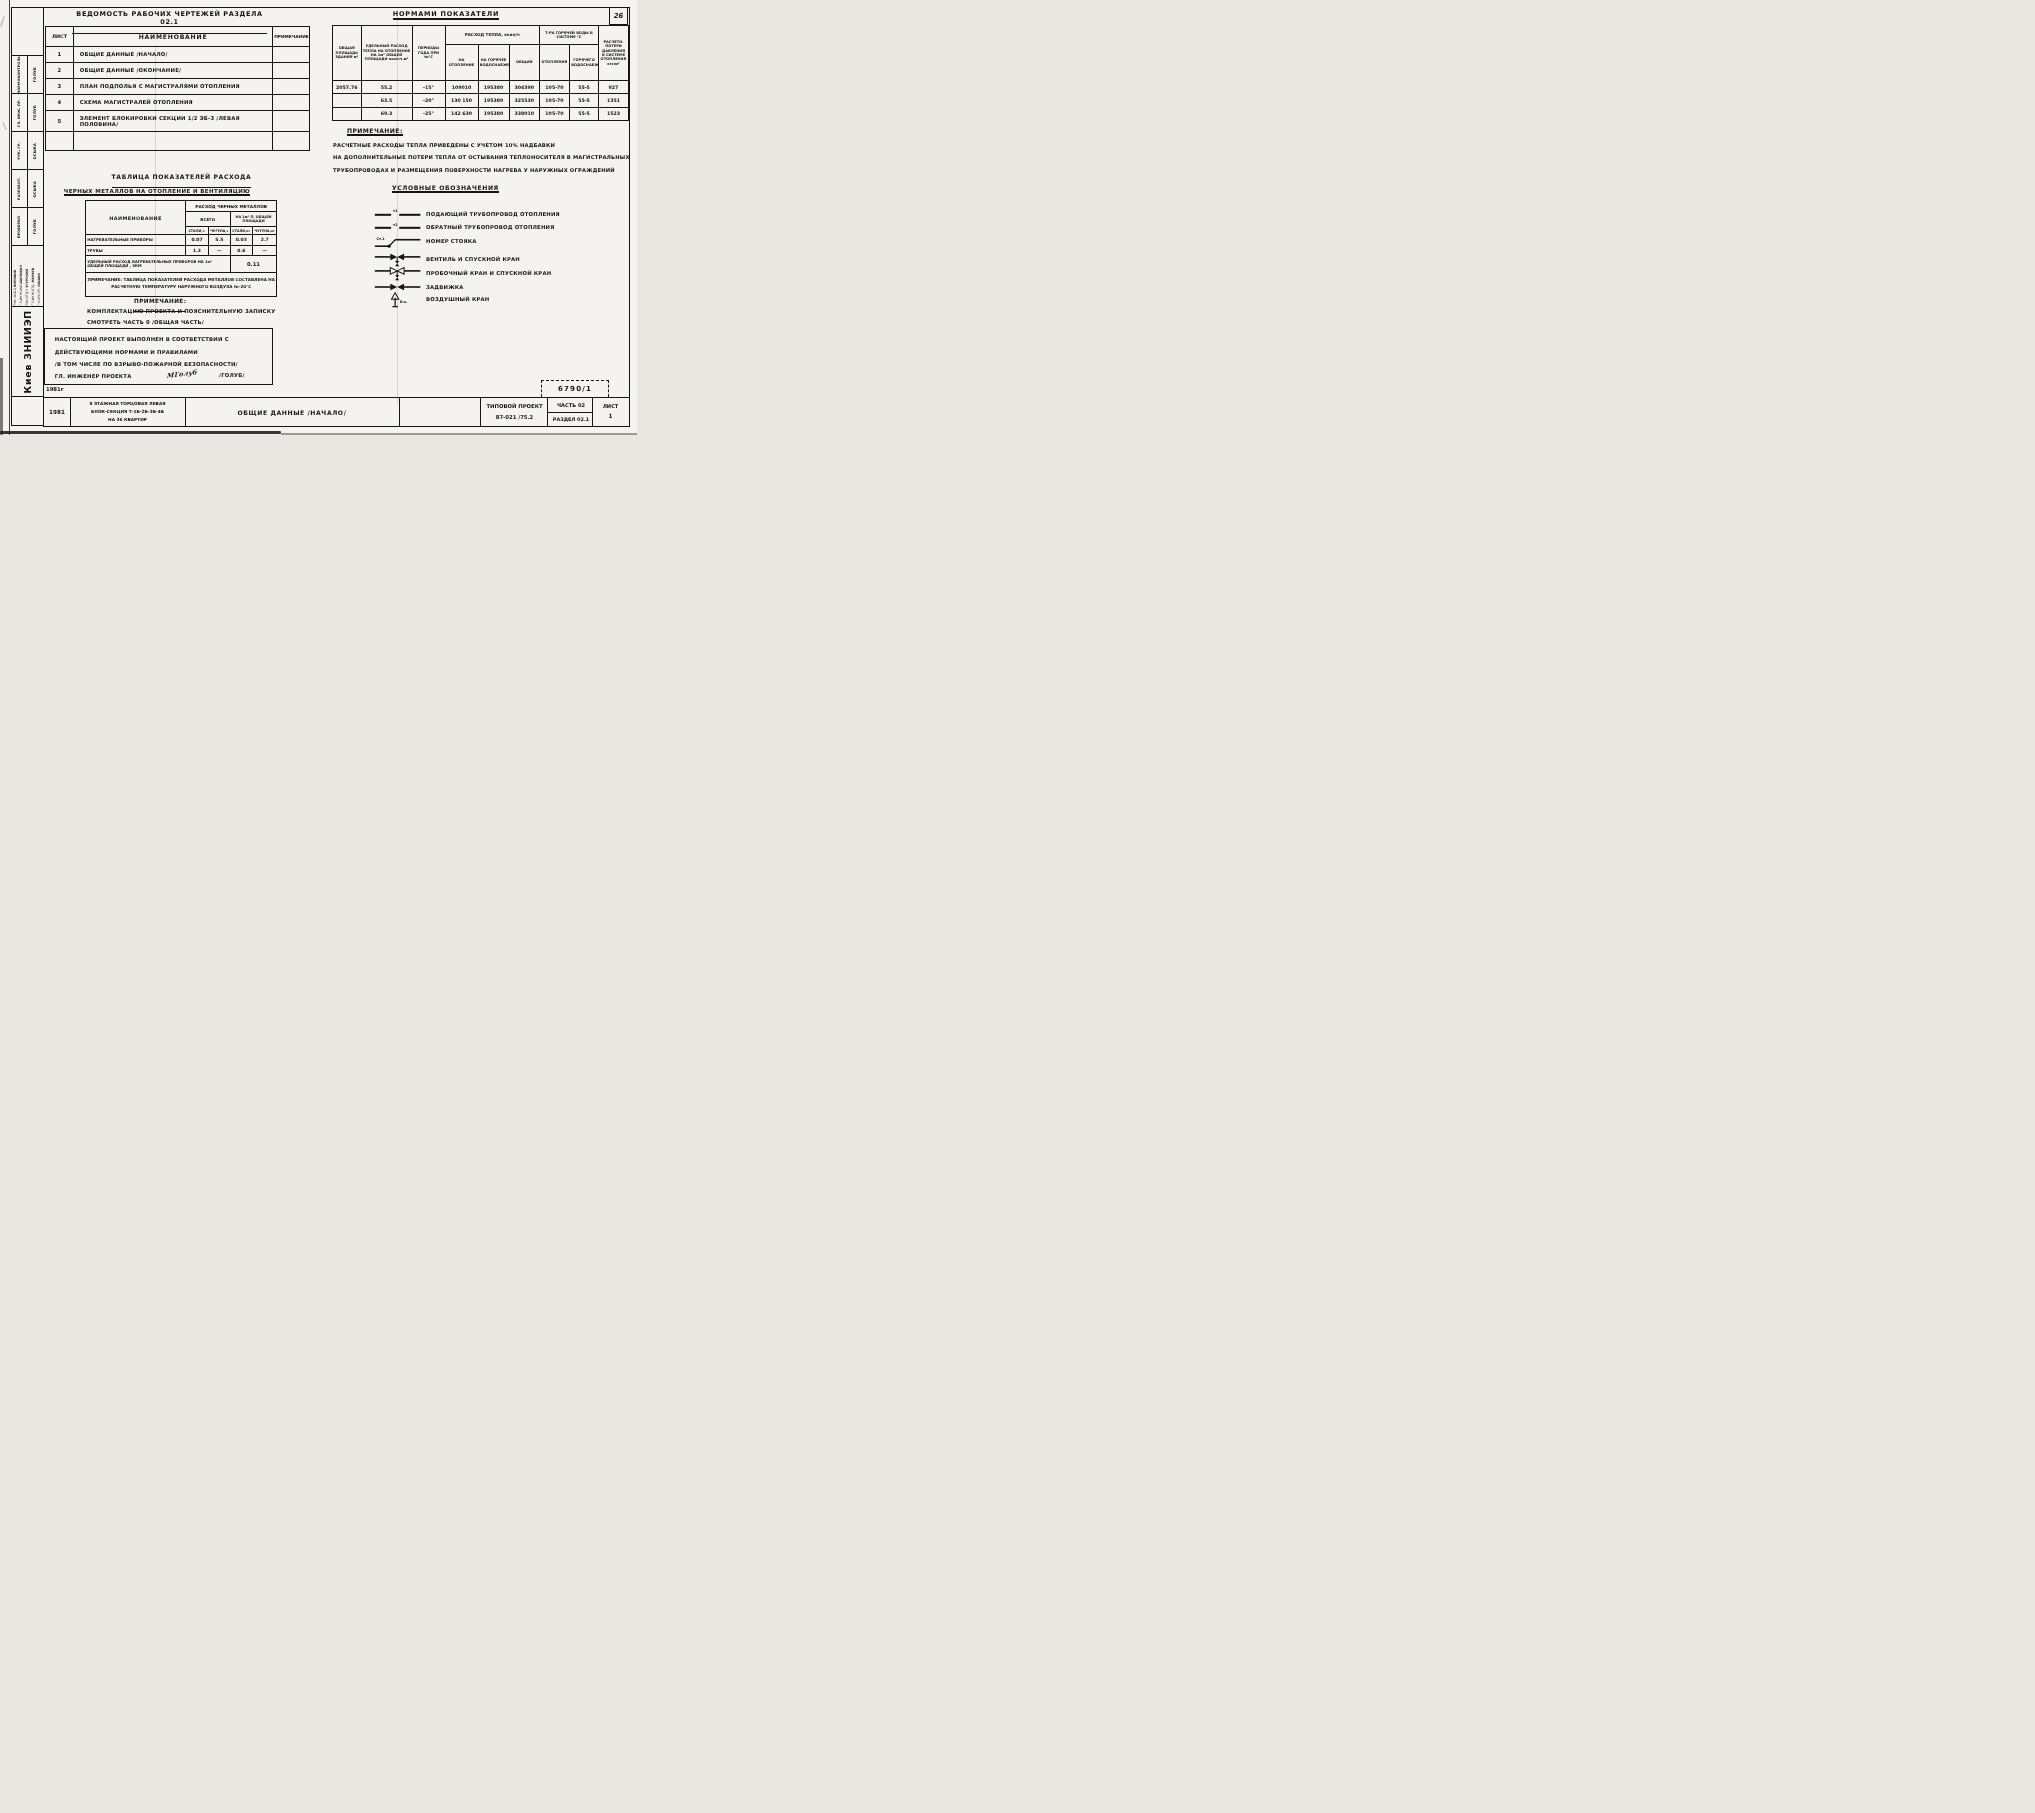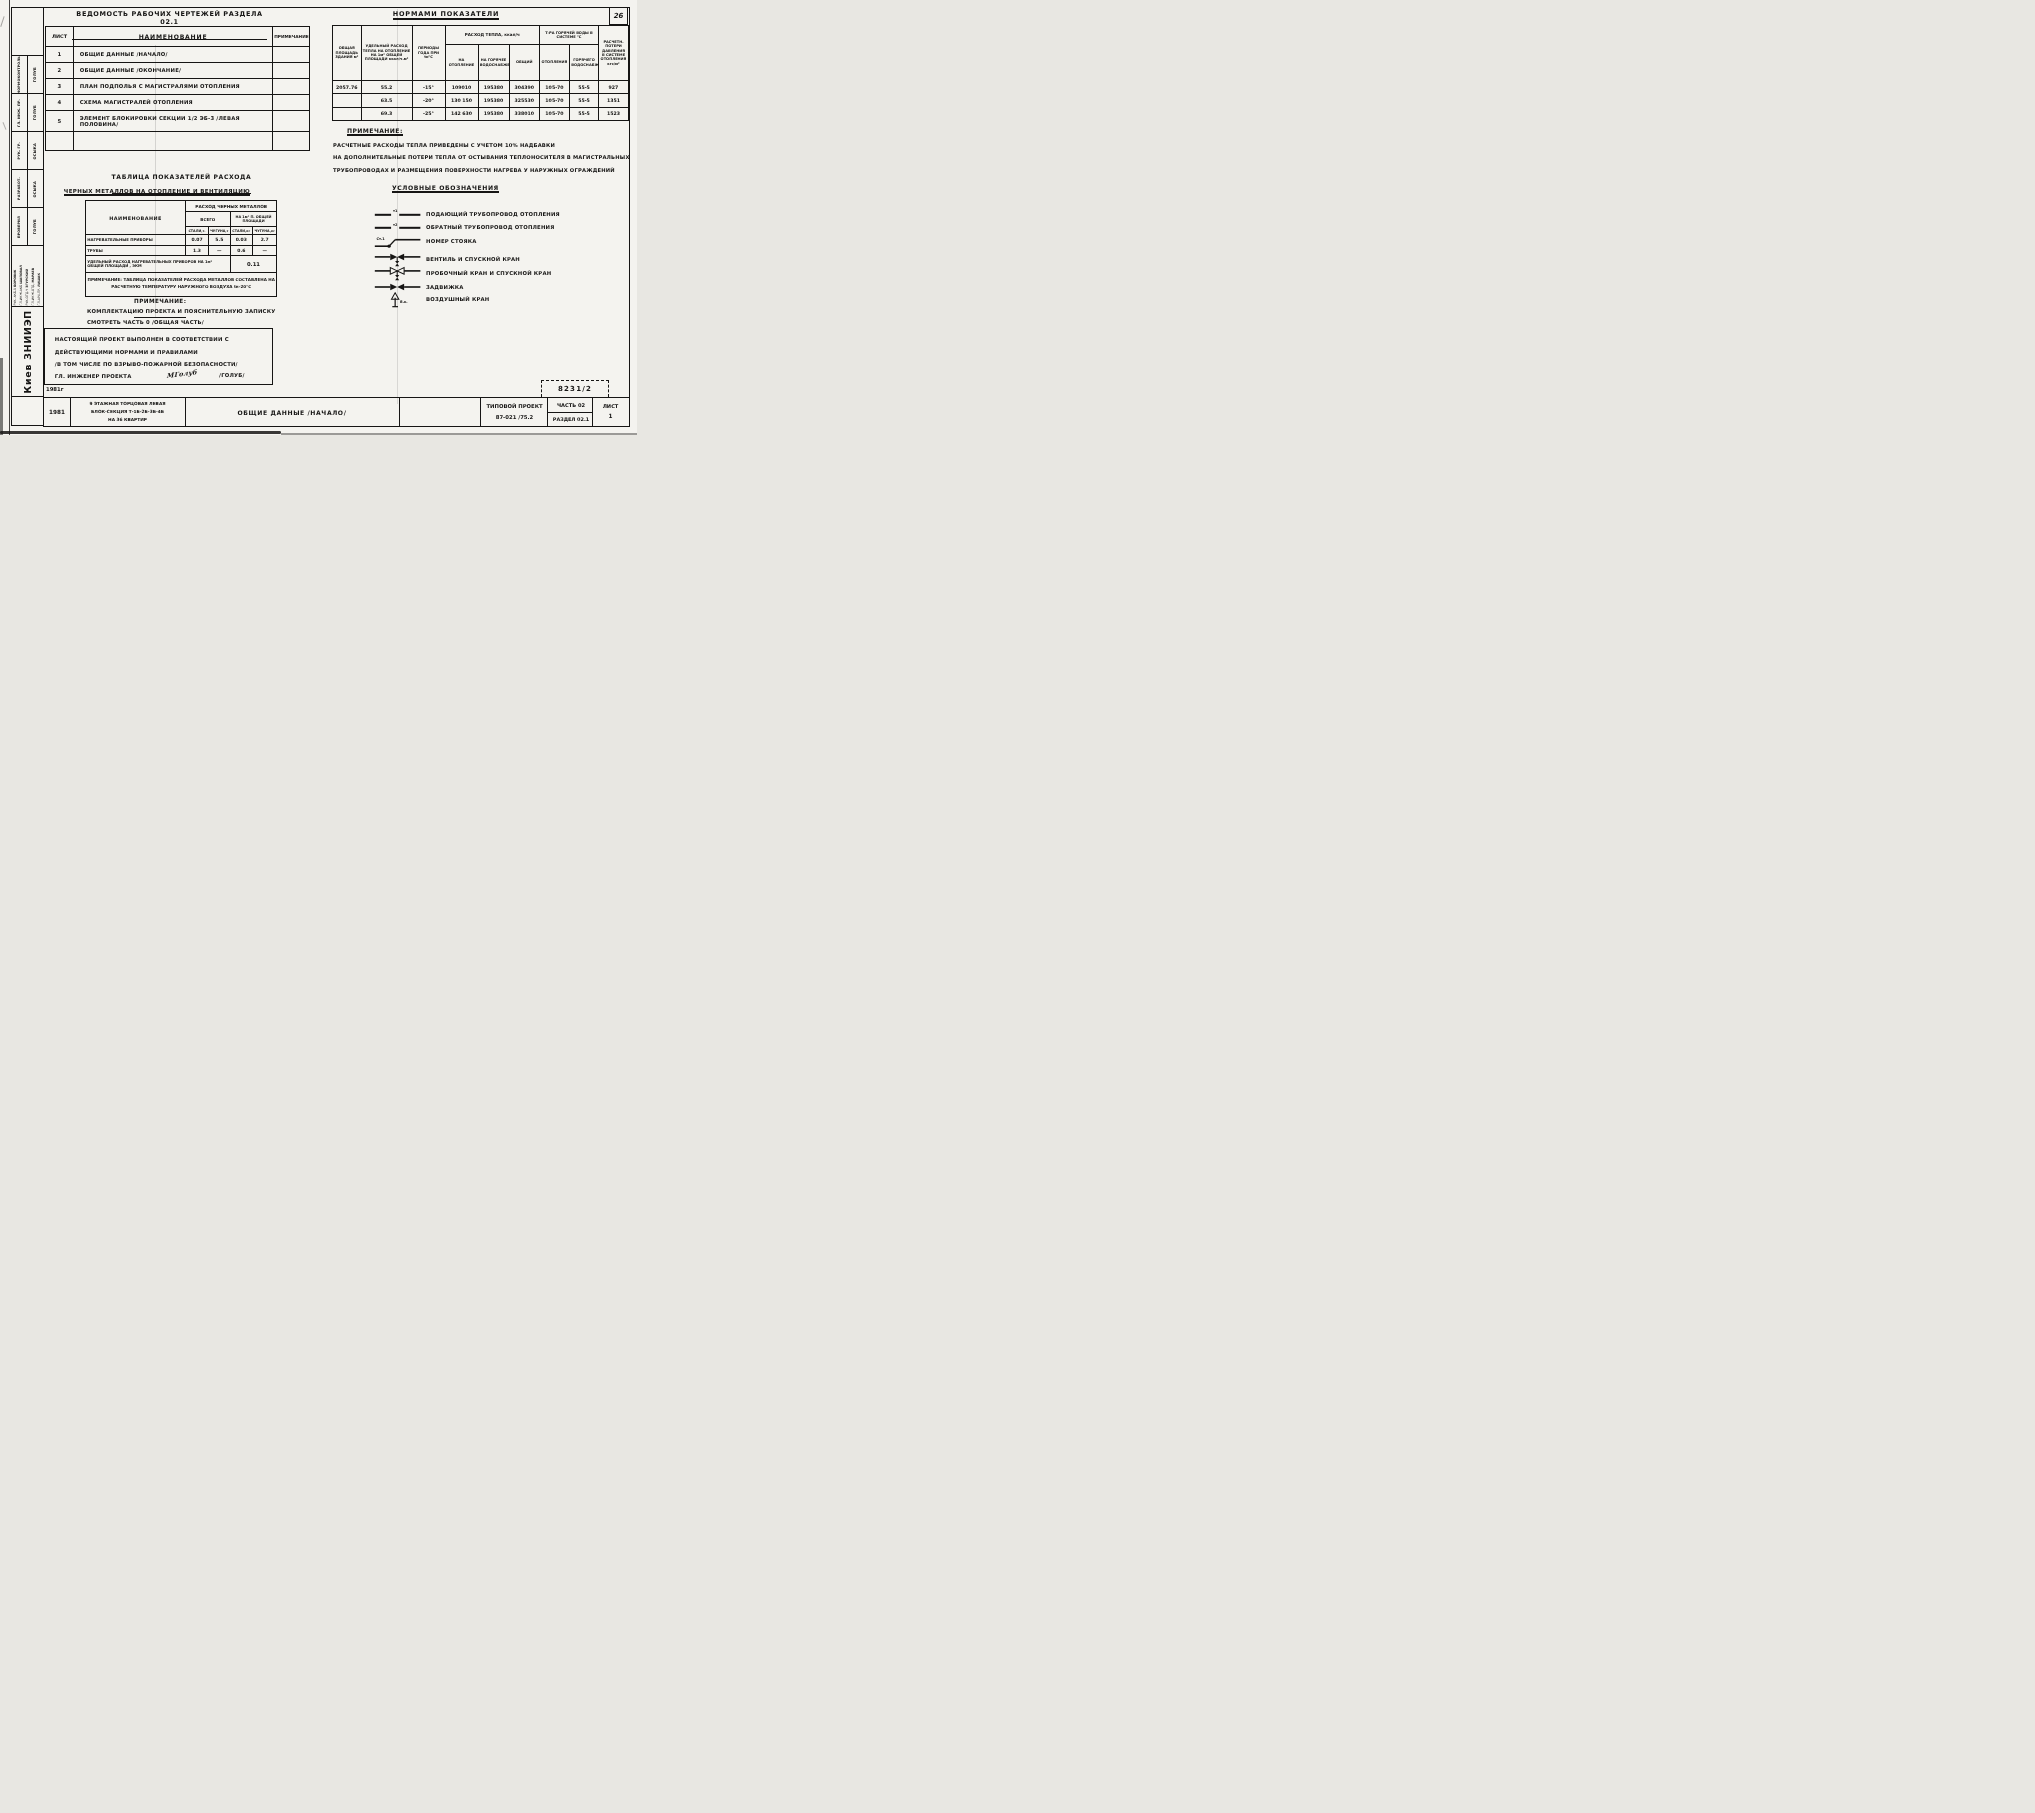--- a/index.html
+++ b/index.html
@@ -5,21 +5,21 @@
   :root { --ink:#161514; --paper:#f4f3ef; }
   html,body { margin:0; padding:0; background:#e8e7e2; }
   .page {
     position:relative; width:637px; height:435px; background:var(--paper);
     font-family:"DejaVu Sans","Liberation Sans",sans-serif; color:var(--ink);
     overflow:hidden;
   }
   .abs { position:absolute; }
   .c { text-align:center; }
   .b { font-weight:700; }
-  .u1 { display:inline-block; border-bottom:1.2px solid var(--ink); padding-bottom:13px; }
+  .u1 { display:inline-block; border-bottom:1.2px solid var(--ink); padding-bottom:7px; }
   .u2 { display:inline-block; border-bottom:1.2px solid var(--ink); padding-bottom:0.4px; }
   .u2::after { content:""; display:block; height:0.8px; background:var(--ink); margin-top:1.2px; margin-bottom:-2.4px; }
   .vt { writing-mode:vertical-rl; transform:rotate(180deg); }
 
   
   .frame { position:absolute; left:43px; top:7.3px; width:585px; height:418px; border:1.2px solid var(--ink); }
   .edge-line { position:absolute; left:9.4px; top:0; width:0.8px; height:435px; background:var(--ink); opacity:.8; }
 
   
   .sidebar { position:absolute; left:11px; top:7.3px; width:32px; height:419px; border:0.8px solid var(--ink); border-right:none; box-sizing:border-box; }
@@ -471,21 +471,21 @@
 
   <div class="tb-cell" style="left:549px; top:398px; width:44px; height:13.4px; font-size:5.1px; font-weight:700">ЧАСТЬ 02</div>
   <div class="tb-cell" style="left:549px; top:412px; width:44px; height:13.4px; font-size:4.9px; font-weight:700">РАЗДЕЛ 02.1</div>
 
   <div class="tb-cell" style="left:593px; top:398px; width:35px; height:28px; font-size:5.1px; font-weight:700; line-height:2">
     <div>ЛИСТ</div>
     <div style="font-size:5.7px">1</div>
   </div>
 
   <div class="abs stampbox">
-    <span>8231/2</span>
+    <span>6790/1</span>
   </div>
 
   <div class="fold" style="left:155px; top:45px; height:273px; opacity:.14"></div>
   <div class="fold" style="left:397px; top:9px; height:395px; opacity:.12"></div>
   <div class="smudge" style="left:0; top:431px; width:281px; height:3.3px; opacity:.85; border-radius:1.2px"></div>
   <div class="smudge" style="left:281px; top:433px; width:357px; height:1.6px; opacity:.4"></div>
   <div class="smudge" style="left:0; top:358px; width:2.8px; height:77px; opacity:.55"></div>
   <div class="smudge" style="left:2.4px; top:16.3px; width:0.8px; height:10.6px; opacity:.35; transform:rotate(18deg)"></div>
   <div class="smudge" style="left:4.1px; top:122px; width:0.8px; height:8.1px; opacity:.3; transform:rotate(-22deg)"></div>
 

